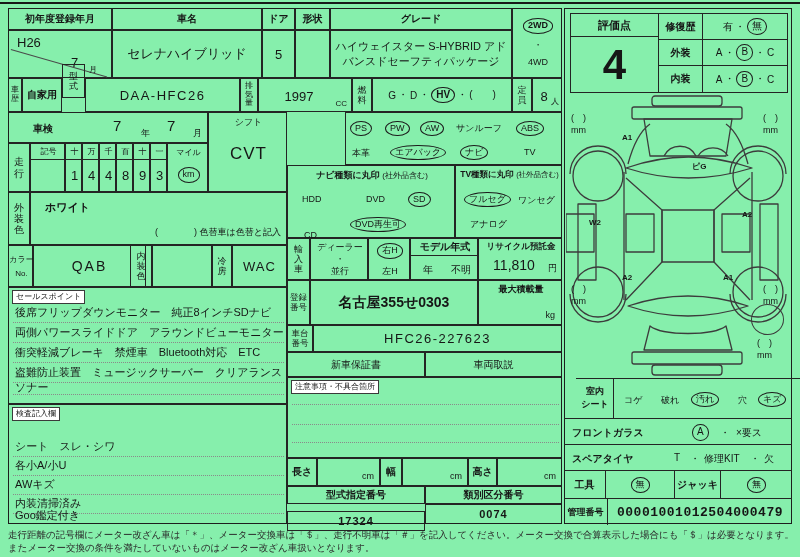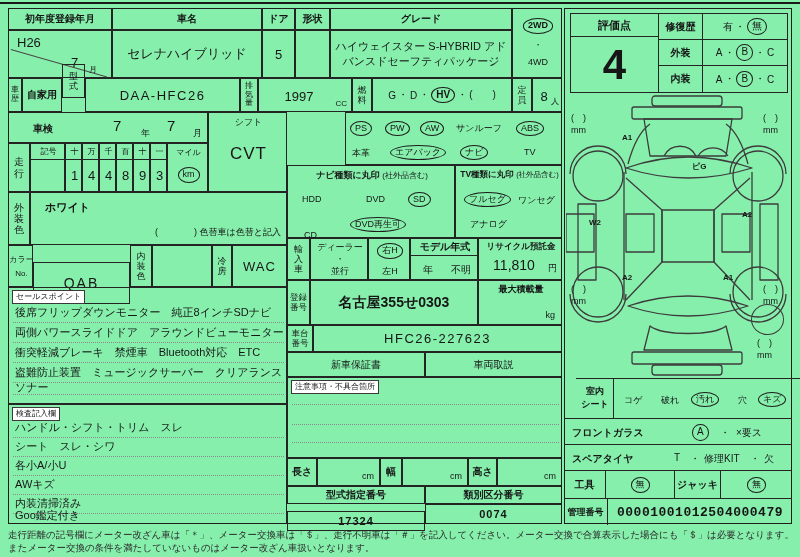--- a/index.html
+++ b/index.html
@@ -167,21 +167,21 @@
     </div>
   <div class="c bd" style="left:30px;top:192px;width:257px;height:53px;">
     <span class="c f11 b" style="left:14px;top:7px;">ホワイト</span>
     <span class="c f9" style="right:5px;bottom:5px;">(　　　　) 色替車は色替と記入</span>
   </div>
 
   <div class="c bd" style="left:8px;top:245px;width:25px;height:42px;">
     <div class="c ct f8" style="left:0;top:8px;width:25px;height:10px;">カラー</div>
     <div class="c ct f8" style="left:0;top:22px;width:25px;height:10px;">No.</div>
   </div>
-  <div class="c bd ct f14" style="left:33px;top:262px;width:97px;height:42px;letter-spacing:2px;">
+  <div class="c bd ct f14" style="left:33px;top:245px;width:113px;height:42px;letter-spacing:2px;">
       <span>QAB</span>
     </div>
   <div class="c bd vlab" style="left:130px;top:245px;width:22px;height:42px;">
       <span class="f9" style="width:10px;">内装色</span>
     </div>
   <div class="c bd ct f11" style="left:152px;top:245px;width:60px;height:42px;">
       <span></span>
     </div>
   <div class="c bd vlab" style="left:212px;top:245px;width:20px;height:42px;">
       <span class="f9" style="width:10px;">冷房</span>
@@ -194,21 +194,20 @@
     <div class="tag" style="left:3px;top:2px;">セールスポイント</div>
     <div class="c dotted f11" style="left:4px;top:17px;width:271px;height:18px;padding-left:2px;">後席フリップダウンモニター　純正8インチSDナビ</div>
     <div class="c dotted f11" style="left:4px;top:57px;width:271px;height:18px;padding-left:2px;">衝突軽減ブレーキ　禁煙車　Bluetooth対応　ETC</div>
     <div class="c dotted f11" style="left:4px;top:37px;width:271px;height:18px;padding-left:2px;">両側パワースライドドア　アラウンドビューモニター</div>
     <div class="c dotted f11" style="left:4px;top:77px;width:271px;height:18px;padding-left:2px;">盗難防止装置　ミュージックサーバー　クリアランスソナー</div>
     <div class="c dotted" style="left:4px;top:97px;width:271px;height:10px;"></div>
   </div>
 
   <div class="c bd" style="left:8px;top:404px;width:279px;height:120px;">
     <div class="tag" style="left:3px;top:2px;">検査記入欄</div>
-    <div class="c dotted f11" style="left:4px;top:15px;width:271px;height:18px;padding-left:2px;">ハンドル・シフト・トリム　スレ</div>
     <div class="c dotted f11" style="left:4px;top:34px;width:271px;height:18px;padding-left:2px;">シート　スレ・シワ</div>
     <div class="c dotted f11" style="left:4px;top:53px;width:271px;height:18px;padding-left:2px;">各小A/小U</div>
     <div class="c dotted f11" style="left:4px;top:72px;width:271px;height:18px;padding-left:2px;">AWキズ</div>
     <div class="c dotted f11" style="left:4px;top:91px;width:271px;height:18px;padding-left:2px;">内装清掃済み</div>
     <div class="c f11" style="left:4px;top:103px;width:271px;height:16px;padding-left:2px;">Goo鑑定付き</div>
   </div>
 
   <div class="c bd" style="left:345px;top:112px;width:217px;height:53px;">
     <span class="c" style="left:4px;top:4px;"><span class="circ f9">PS</span></span>
     <span class="c" style="left:39px;top:4px;"><span class="circ f9">PW</span></span>

